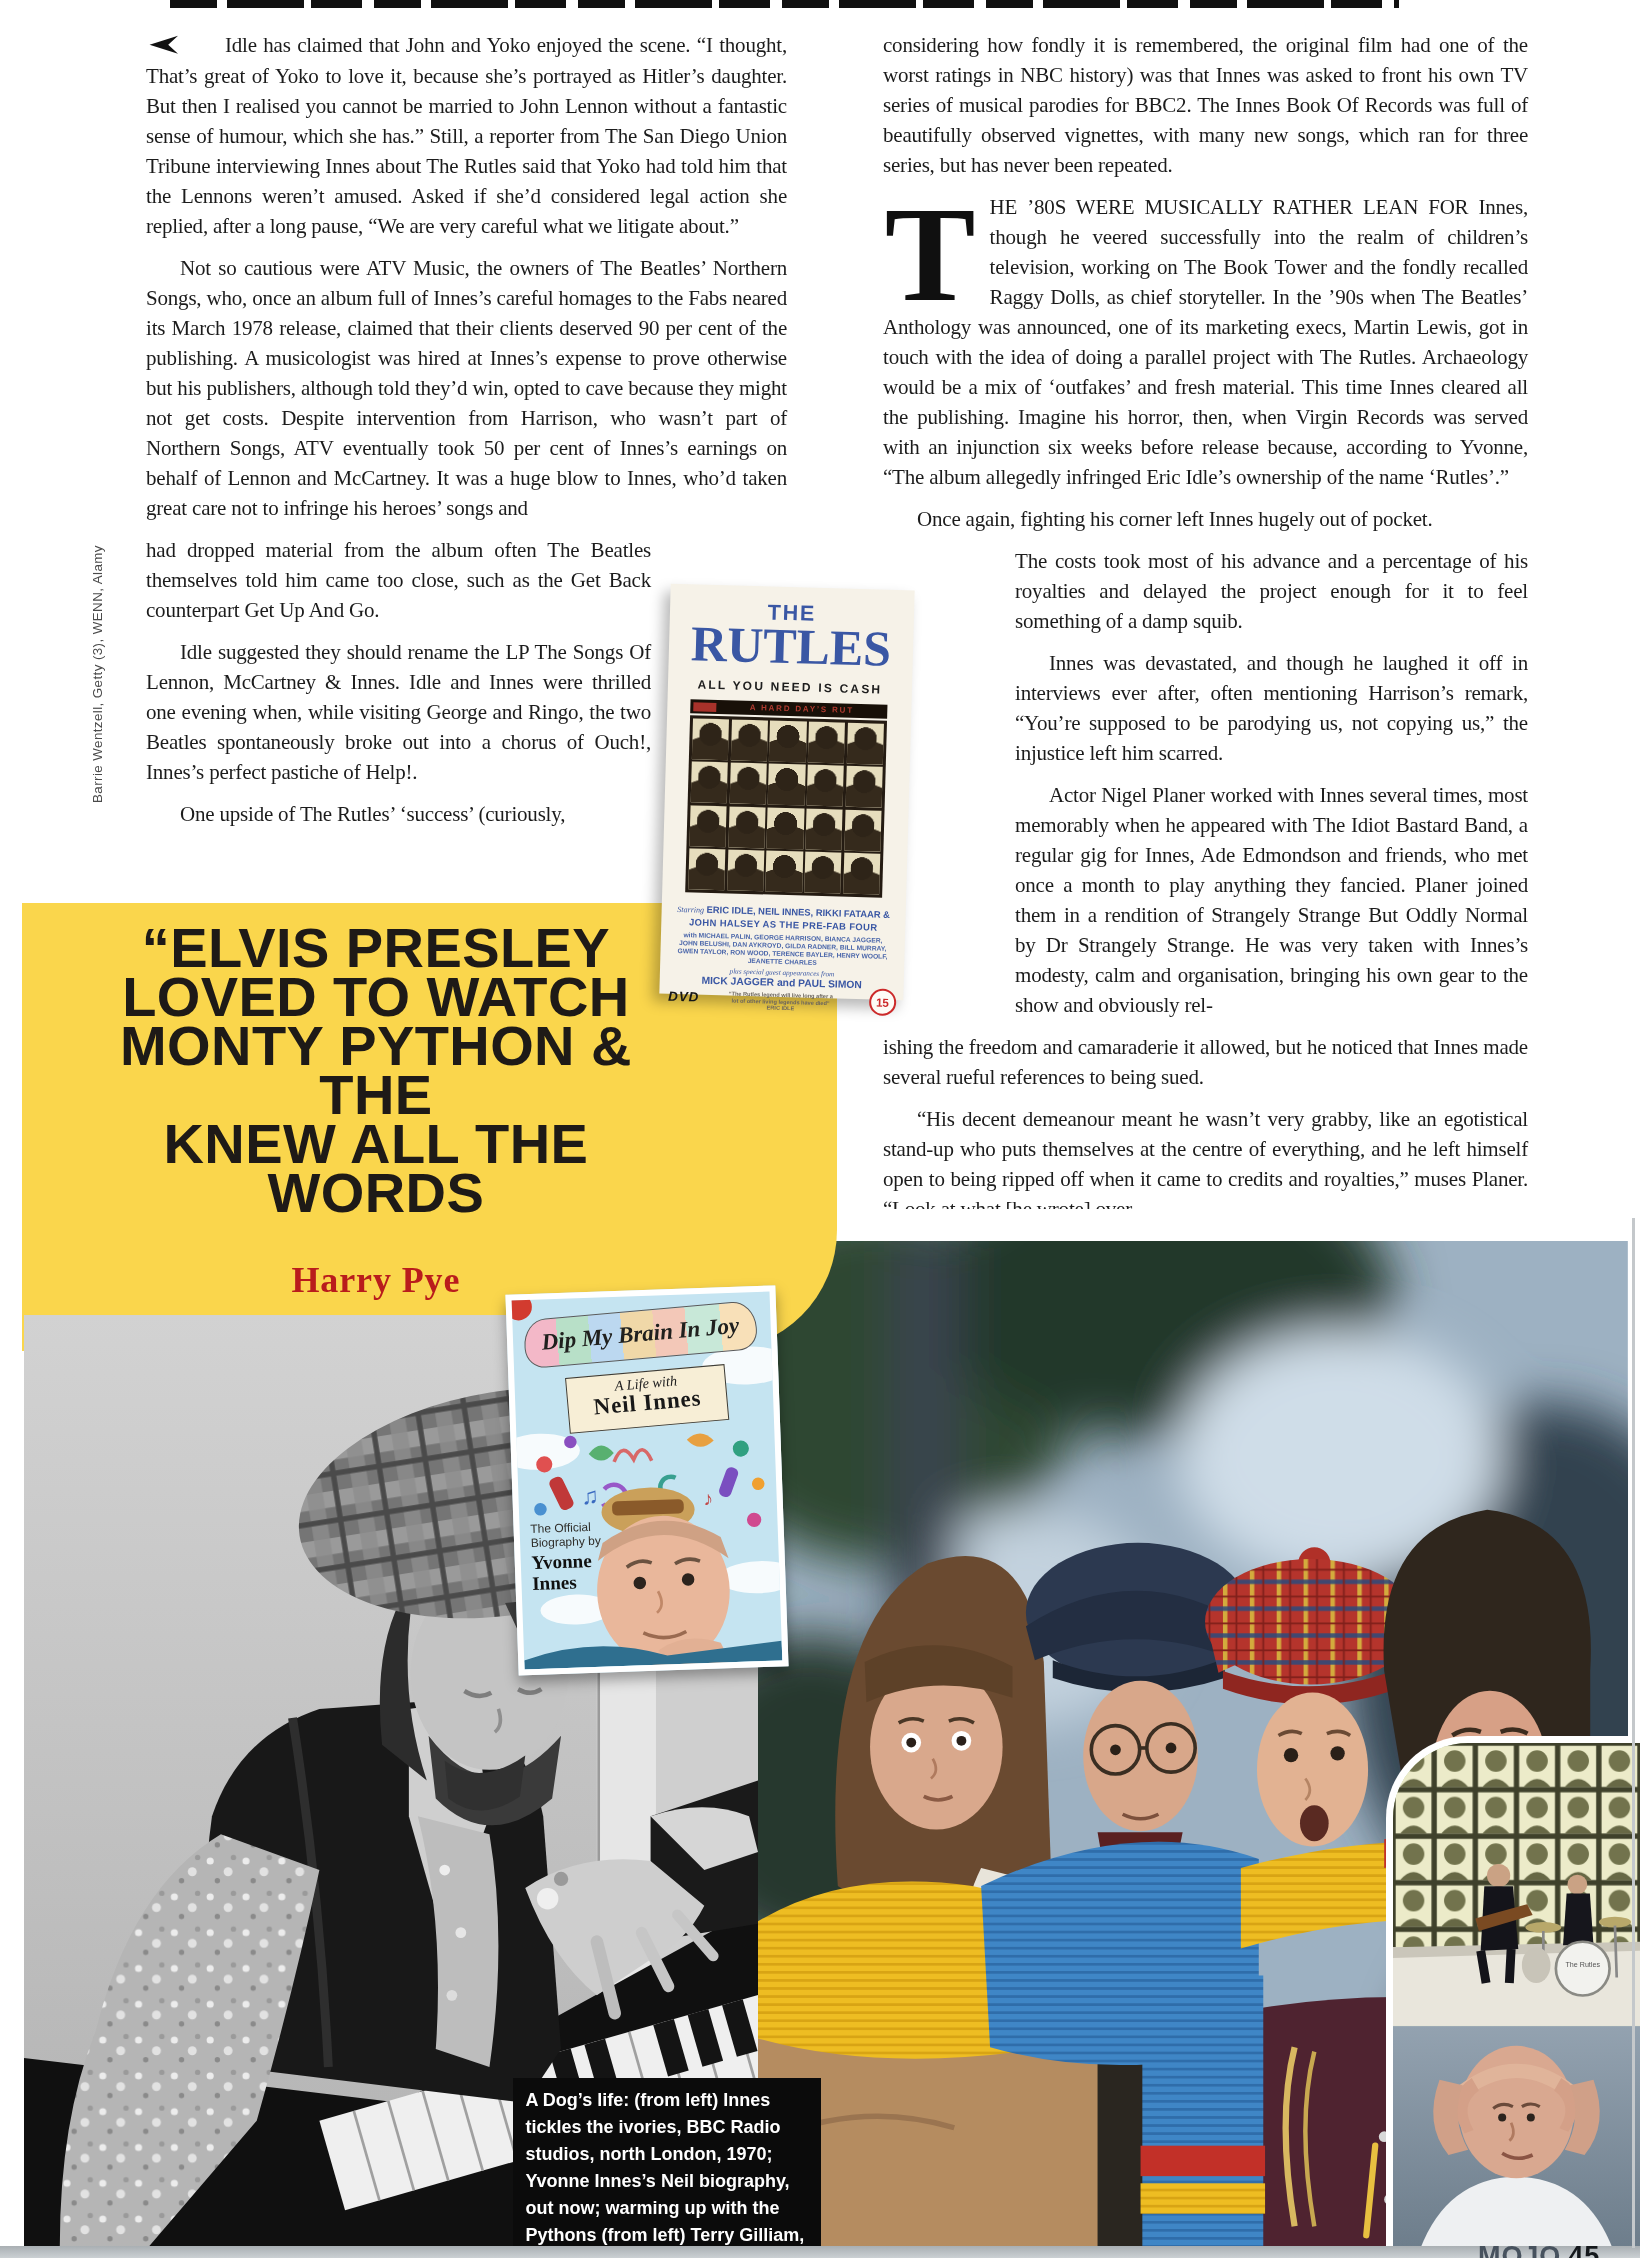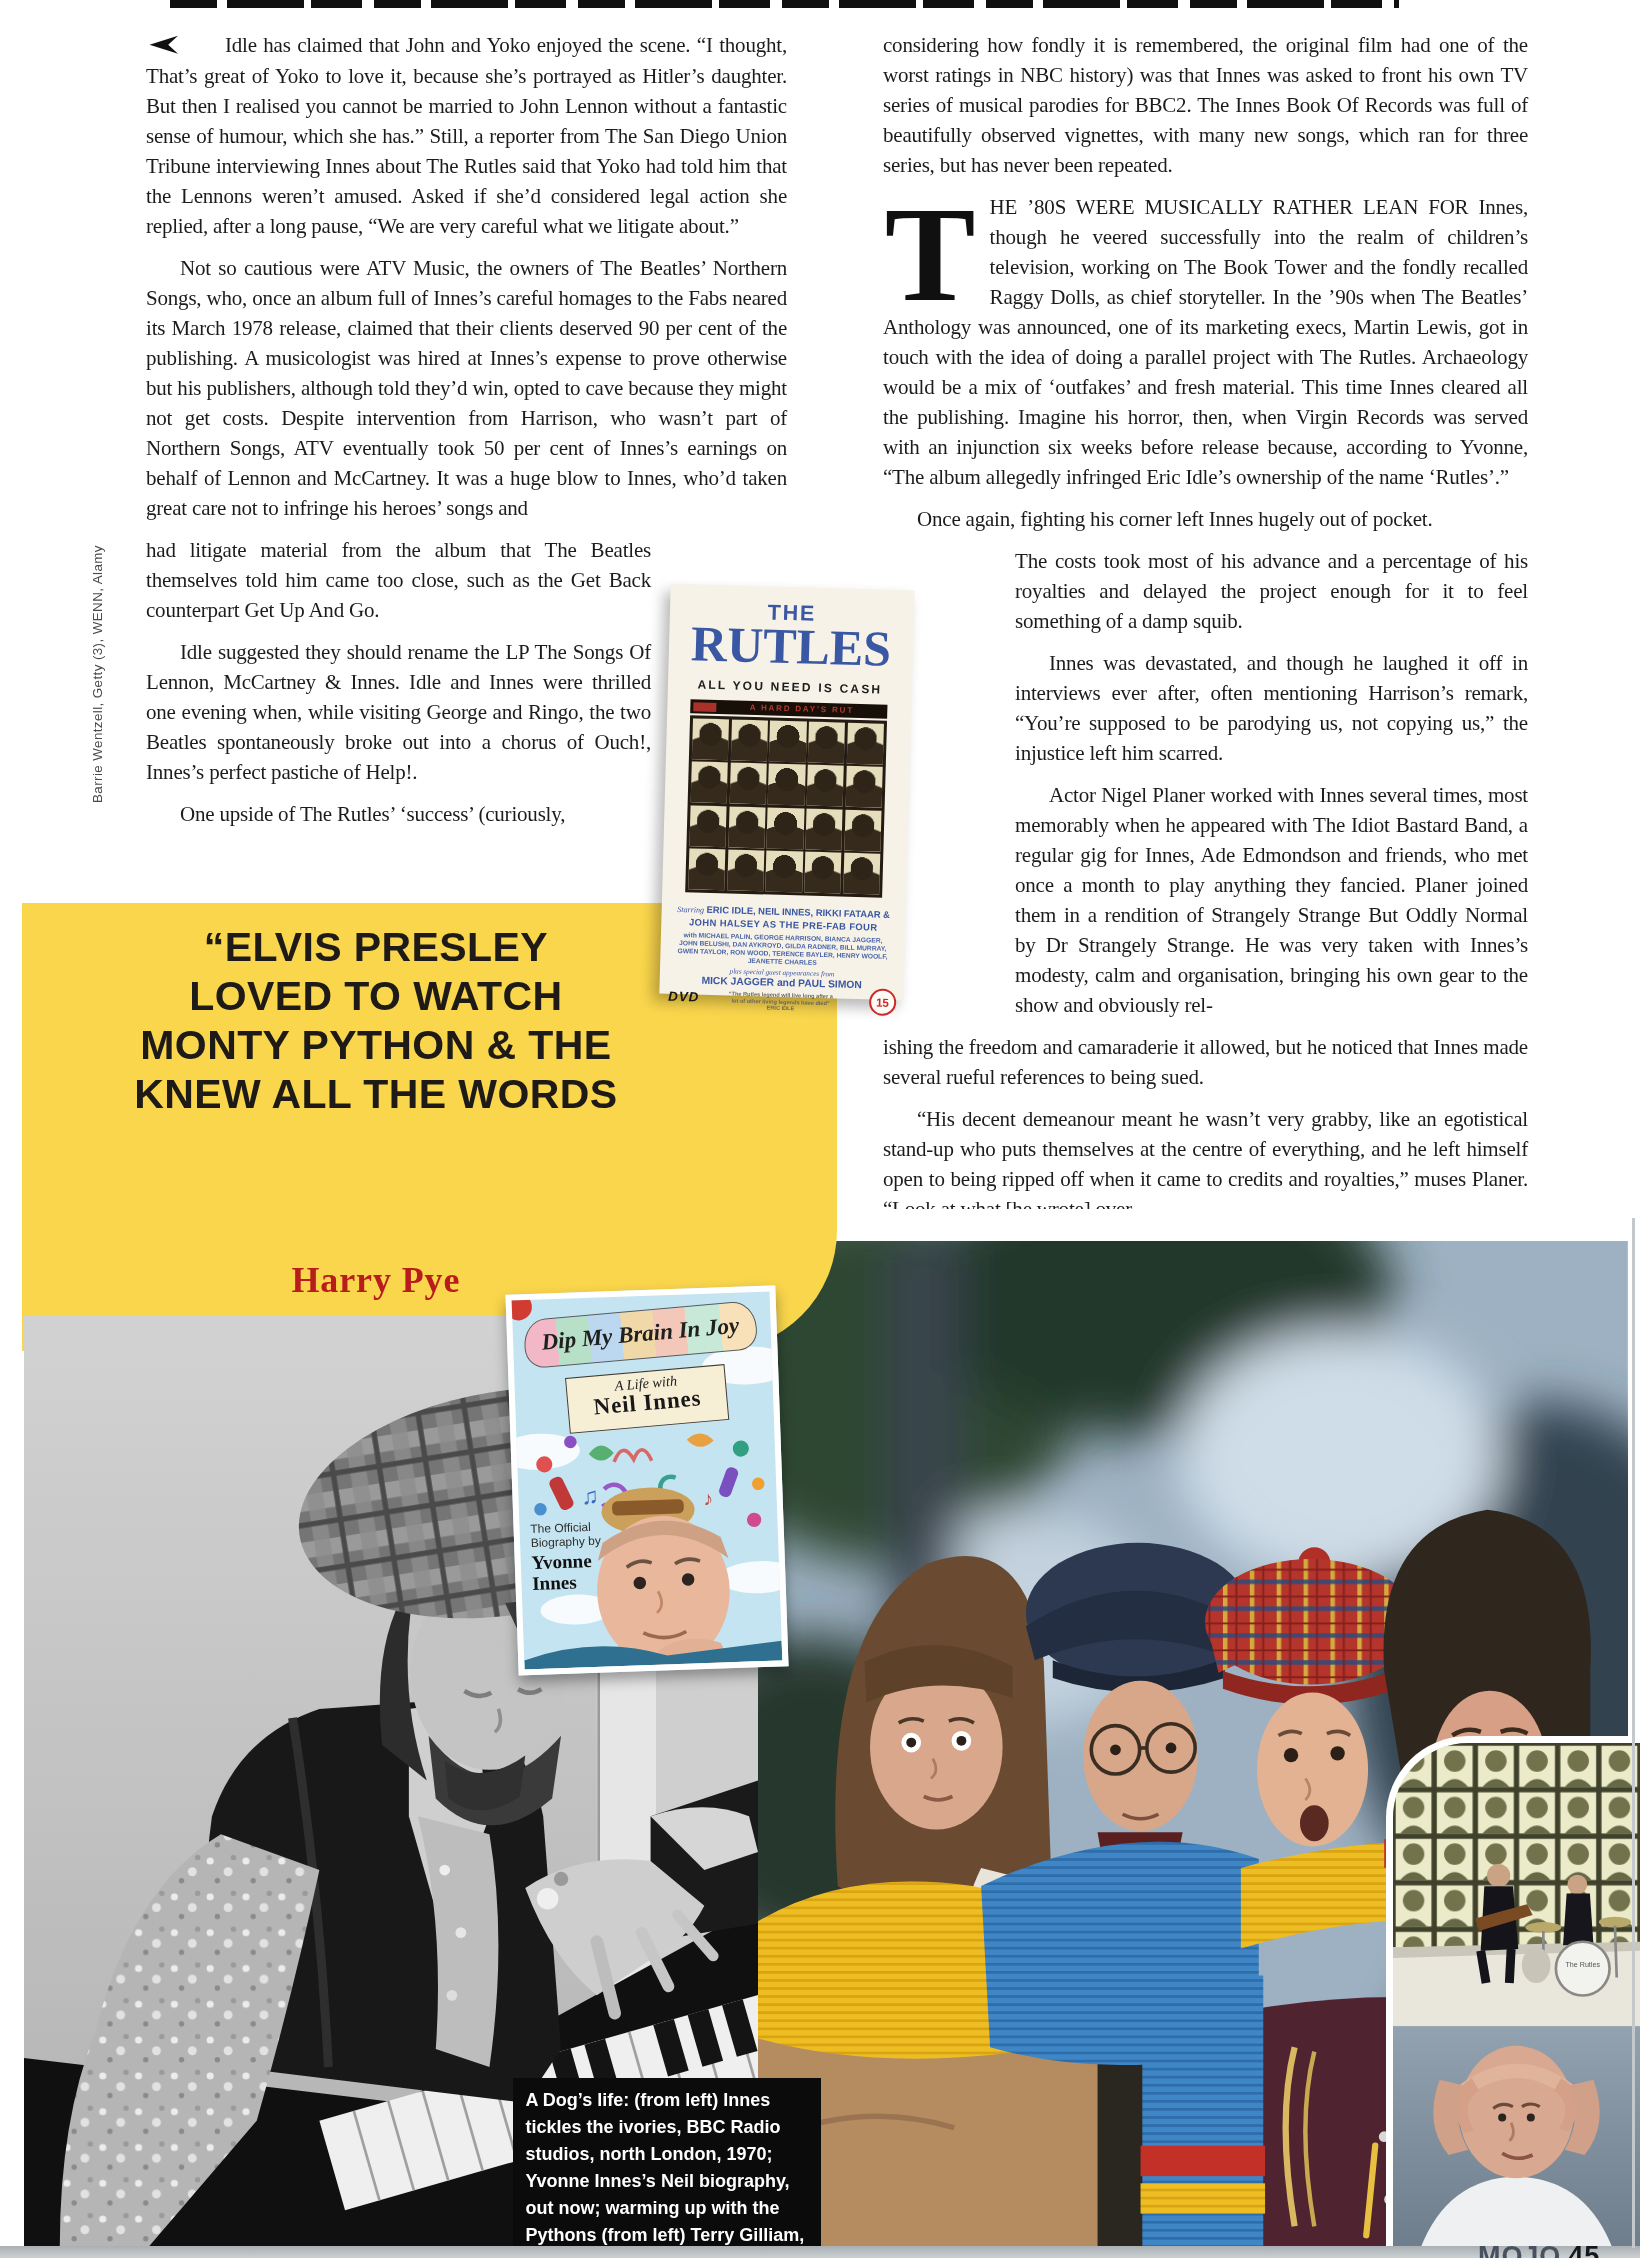--- a/index.html
+++ b/index.html
@@ -21,21 +21,21 @@
   .dropcap{float:left;font-size:136px;line-height:0.75em;font-weight:bold;color:#101010;
            padding:10.7px 14.3px 0 1.8px;font-family:"Liberation Serif",serif;}
   
   .credit{position:absolute;left:90px;top:475px;height:399px;writing-mode:vertical-rl;
           transform:rotate(180deg);font-family:"Liberation Sans",sans-serif;font-size:13.4px;
           color:#4a4a4a;letter-spacing:0.4px;text-align:center;}
   
   .pullquote{position:absolute;left:22.4px;top:903px;width:815px;height:448px;
              border-bottom-right-radius:121px;z-index:3;}
   .pq-lines{position:absolute;left:34px;top:19.7px;width:639px;text-align:center;
-            font-family:"Liberation Sans",sans-serif;font-weight:bold;font-size:41px;
+            font-family:"Liberation Sans",sans-serif;font-weight:bold;font-size:56px;
             line-height:49px;letter-spacing:0.4px;}
   .pq-attr{position:absolute;left:34px;top:356px;width:639px;text-align:center;
            font-family:"Liberation Serif",serif;font-weight:bold;font-size:36px;letter-spacing:0.9px;}
   
   .photo-color{position:absolute;left:757px;top:1241px;width:871px;height:1005px;z-index:2;}
   .photo-bw{position:absolute;left:24px;top:1315px;width:734px;height:931px;z-index:4;}
   svg{display:block;}
   
   .dvd{position:absolute;left:665px;top:587px;width:244px;height:410px;background:#f6f2e8;
        transform:rotate(1.6deg);box-shadow:-6.3px 8px 14.3px rgba(0,0,0,0.28);z-index:5;
@@ -118,21 +118,21 @@
 <div class="page">
 
   <div class="top-strip"></div>
 
   <div class="col col1">
     <p><span class="cont-arrow"><svg width="32" height="21.5" viewBox="0 0 36 24">
             <polygon points="36,2 4,12 36,22 25,12" fill="#111"></polygon>
           </svg></span><span>Idle has claimed that John and Yoko enjoyed the scene. “I thought, That’s great of Yoko to love it, because she’s portrayed as Hitler’s daughter. But then I realised you cannot be married to John Lennon without a fantastic sense of humour, which she has.” Still, a reporter from The San Diego Union Tribune interviewing Innes about The Rutles said that Yoko had told him that the Lennons weren’t amused. Asked if she’d considered legal action she replied, after a long pause, “We are very careful what we litigate about.”</span></p>
     <p class="indent">Not so cautious were ATV Music, the owners of The Beatles’ Northern Songs, who, once an album full of Innes’s careful homages to the Fabs neared its March 1978 release, claimed that their clients deserved 90 per cent of the publishing. A musicologist was hired at Innes’s expense to prove otherwise but his publishers, although told they’d win, opted to cave because they might not get costs. Despite intervention from Harrison, who wasn’t part of Northern Songs, ATV eventually took 50 per cent of Innes’s earnings on behalf of Lennon and McCartney. It was a huge blow to Innes, who’d taken great care not to infringe his heroes’ songs and</p>
     <div class="narrow1">
-      <p>had litigate material from the album that The Beatles themselves told him came too close, such as the Get Back counterpart Get Up And Go.</p>
+      <p>had dropped material from the album often The Beatles themselves told him came too close, such as the Get Back counterpart Get Up And Go.</p>
       <p class="indent">Idle suggested they should rename the LP The Songs Of Lennon, McCartney &amp; Innes. Idle and Innes were thrilled one evening when, while visiting George and Ringo, the two Beatles spontaneously broke out into a chorus of Ouch!, Innes’s perfect pastiche of Help!.</p>
       <p class="indent">One upside of The Rutles’ ‘success’ (curiously,</p>
     </div>
   </div>
 
   <div class="col col2">
     <p>considering how fondly it is remembered, the original film had one of the worst ratings in NBC history) was that Innes was asked to front his own TV series of musical parodies for BBC2. The Innes Book Of Records was full of beautifully observed vignettes, with many new songs, which ran for three series, but has never been repeated.</p>
     <p><span class="dropcap">T</span><span>HE ’80S WERE MUSICALLY RATHER LEAN FOR Innes, though he veered successfully into the realm of children’s television, working on The Book Tower and the fondly recalled Raggy Dolls, as chief storyteller. In the ’90s when The Beatles’ Anthology was announced, one of its marketing execs, Martin Lewis, got in touch with the idea of doing a parallel project with The Rutles. Archaeology would be a mix of ‘outfakes’ and fresh material. This time Innes cleared all the publishing. Imagine his horror, then, when Virgin Records was served with an injunction six weeks before release because, according to Yvonne, “The album allegedly infringed Eric Idle’s ownership of the name ‘Rutles’.”</span></p>
     <p class="indent">Once again, fighting his corner left Innes hugely out of pocket.</p>
     <div class="narrow2">

